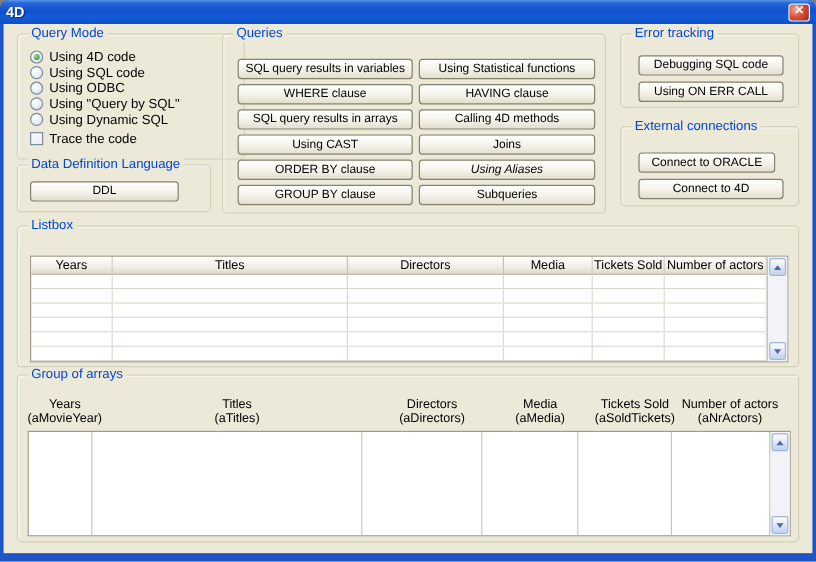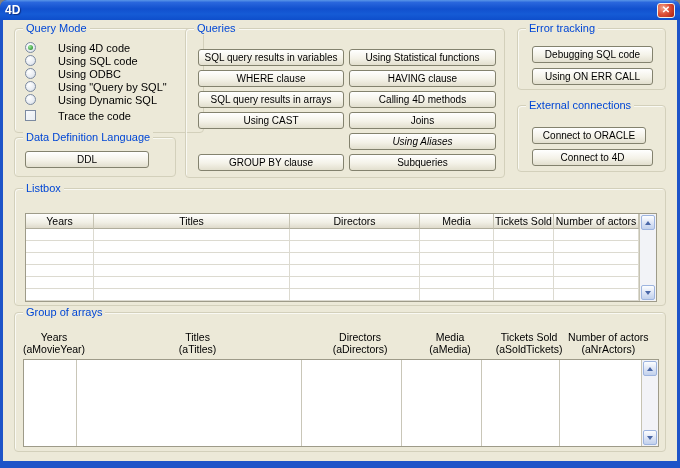--- a/index.html
+++ b/index.html
@@ -18,21 +18,21 @@
   .groupbox { position:absolute; border:1px solid #D3D0BB; border-radius:4px;
     box-shadow: inset 1px 1px 0 rgba(255,255,255,.7); }
   .gb-title { position:absolute; top:-7px; left:8px; background:#ECE9D8; padding:0 3px;
     color:#0046D5; font-size:11px; line-height:13px; white-space:nowrap; }
 
   .xpbtn { position:absolute; height:17px; border:1px solid #83826E; border-radius:3px;
     background:linear-gradient(180deg,#FFFFFF 0%,#F4F2E8 55%,#E2DFCE 100%);
     font-size:10px; color:#000; display:flex; align-items:center; justify-content:center;
     white-space:nowrap; overflow:hidden; cursor:default; }
 
-  .opt-row { position:absolute; left:10px; height:13px; display:flex; align-items:center; gap:22px;
+  .opt-row { position:absolute; left:10px; height:13px; display:flex; align-items:center; gap:5px;
     font-size:11px; white-space:nowrap; }
   .radio { width:11px; height:11px; border-radius:50%; border:1px solid #7C8AA0; position:relative;
     background:radial-gradient(circle at 35% 30%, #FFFFFF 0%, #E8ECF2 60%, #CDD6E2 100%); flex:0 0 11px; }
   .radio.selected::after { content:""; position:absolute; left:2px; top:2px; width:5px; height:5px;
     border-radius:50%; background:radial-gradient(circle at 35% 35%, #9BE89B, #3F9E3F 70%, #2E7D2E); }
   .checkbox { width:11px; height:11px; border:1px solid #7C8AA0; flex:0 0 11px;
     background:linear-gradient(135deg,#F8FAFC,#E9EDF2); }
 
   .lb-table { position:absolute; left:10px; top:24px; width:632px; height:89px;
     border:1px solid #9E9B89; background:#fff; display:flex; }
@@ -111,20 +111,21 @@
       <span class="gb-title">Data Definition Language</span>
       <div class="xpbtn" style="left:10px; top:13px; width:124px;">DDL</div>
     </div>
 
     <div class="groupbox" style="left:182px; top:8px; width:320px; height:150px;">
       <span class="gb-title">Queries</span>
       <div class="xpbtn" style="left:12px; top:20px; width:146px;">SQL query results in variables</div>
       <div class="xpbtn" style="left:12px; top:41px; width:146px;">WHERE clause</div>
       <div class="xpbtn" style="left:12px; top:62px; width:146px;">SQL query results in arrays</div>
       <div class="xpbtn" style="left:12px; top:83px; width:146px;">Using CAST</div>
+      <div class="xpbtn" style="left:12px; top:104px; width:146px;">ORDER BY clause</div>
       <div class="xpbtn" style="left:163px; top:20px; width:147px;">Using Statistical functions</div>
       <div class="xpbtn" style="left:12px; top:125px; width:146px;">GROUP BY clause</div>
       <div class="xpbtn" style="left:163px; top:41px; width:147px;">HAVING clause</div>
       <div class="xpbtn" style="left:163px; top:62px; width:147px;">Calling 4D methods</div>
       <div class="xpbtn" style="left:163px; top:83px; width:147px;">Joins</div>
       <div class="xpbtn" style="left:163px; top:104px; width:147px;font-style:italic;">Using Aliases</div>
       <div class="xpbtn" style="left:163px; top:125px; width:147px;">Subqueries</div>
     </div>
 
     <div class="groupbox" style="left:514px; top:8px; width:149px; height:62px;">

